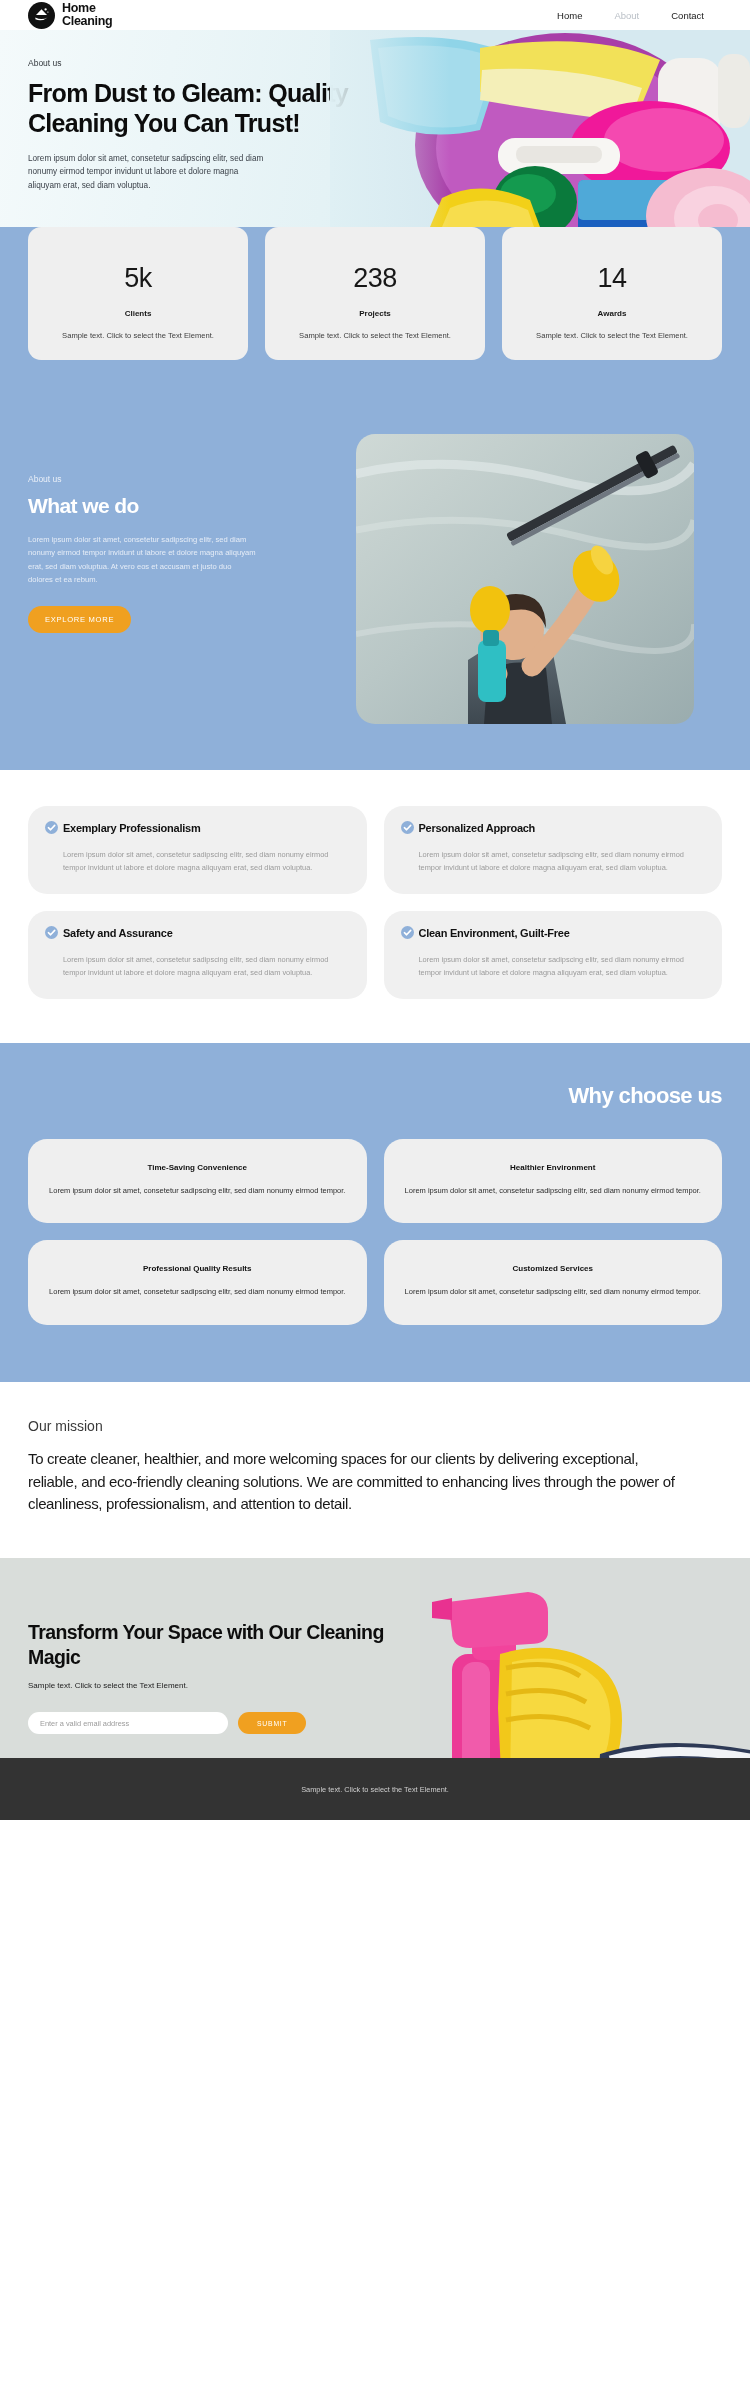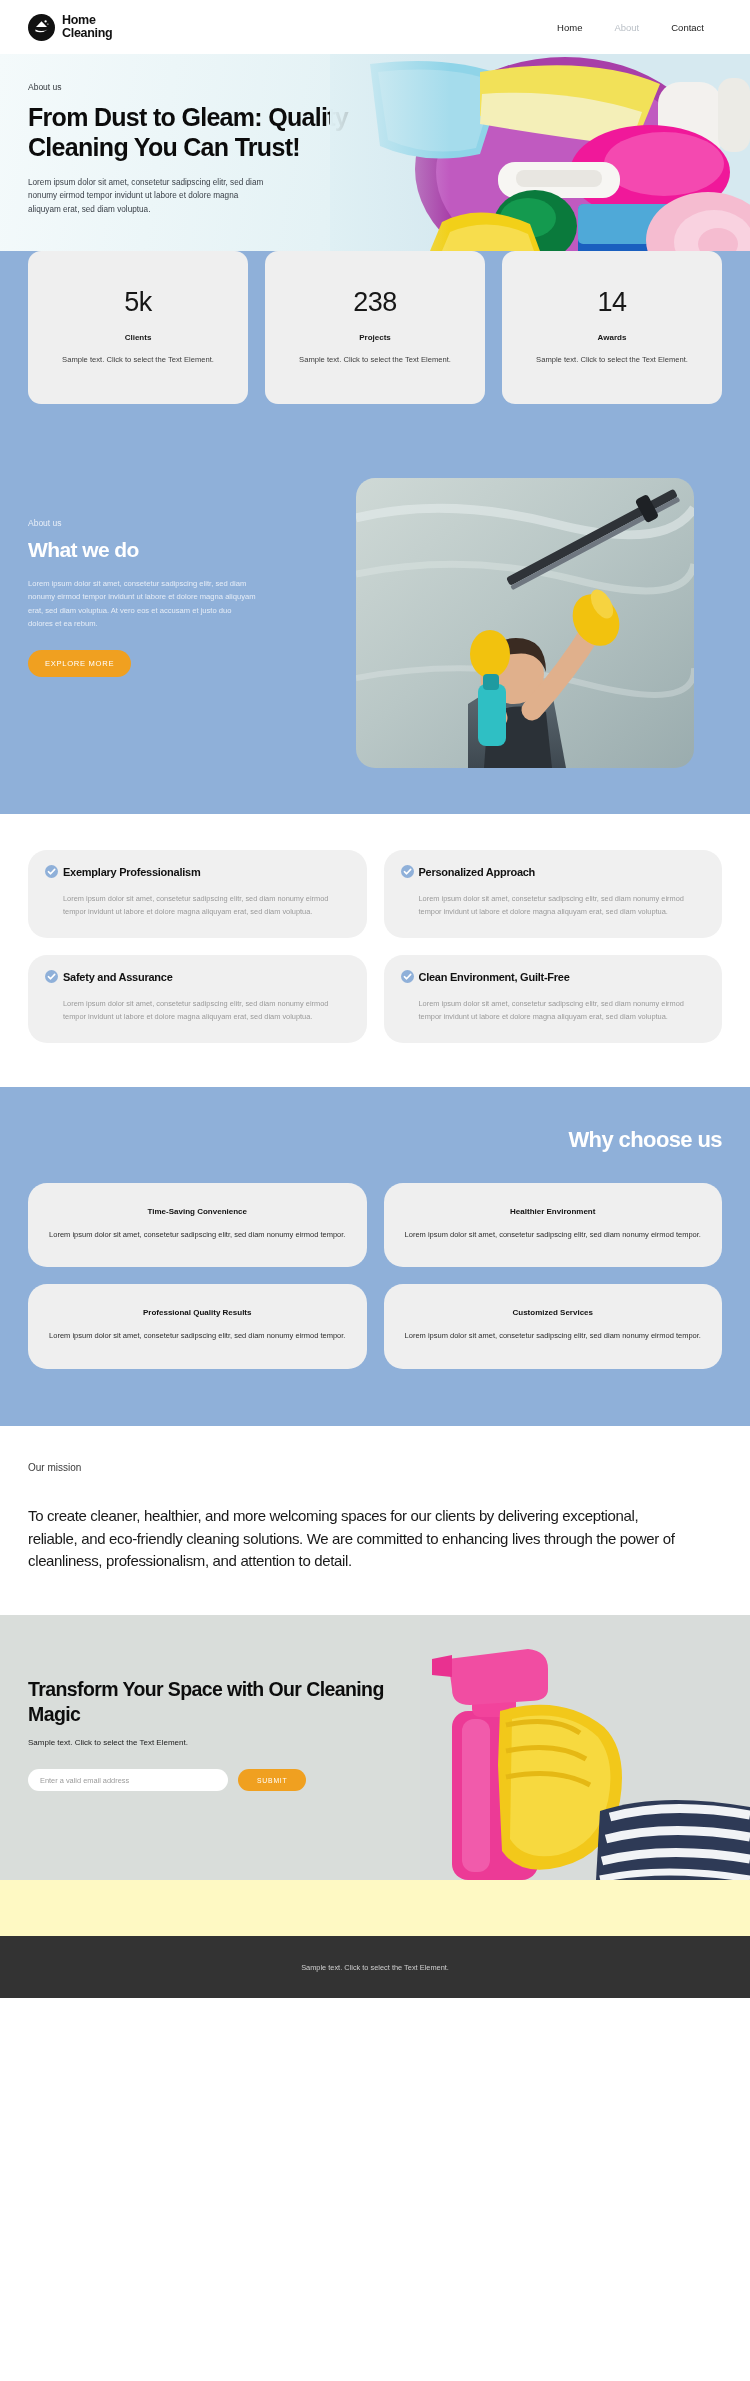--- a/index.html
+++ b/index.html
@@ -7,21 +7,21 @@
   body {
     font-family:"Liberation Sans", sans-serif;
     background:#ffffff;
     width:750px;
     overflow-x:hidden;
     -webkit-font-smoothing:antialiased;
   }
 
   
   .header {
-    height:54px;
+    height:30px;
     background:#ffffff;
     display:flex;
     align-items:center;
     padding:0 28px;
     position:relative;
     z-index:5;
   }
   .logo-wrap { display:flex; align-items:center; gap:7px; }
   .logo-mark {
     width:27px; height:27px; border-radius:50%;
@@ -66,21 +66,21 @@
 
   
   .band-blue { background:#8fb0d9; }
   .tagline {
     text-align:center; color:#ffffff; font-size:15.5px; line-height:1.45;
     font-weight:400; padding:38px 120px 28px; letter-spacing:-0.2px;
   }
   .stats { display:flex; gap:17px; padding:0 28px 46px; }
   .stat-card {
     flex:1; background:#efefef; border-radius:13px;
-    padding:36px 18px 38px; text-align:center;
+    padding:36px 18px 18px; text-align:center;
   }
   .stat-num { font-size:27px; font-weight:300; color:#171717; letter-spacing:-0.5px; }
   .stat-label { font-size:8px; font-weight:700; color:#171717; margin-top:15px; }
   .stat-desc { font-size:7.6px; line-height:1.6; color:#3d3d3d; margin-top:12px; }
 
   
   .whatwedo {
     background:#8fb0d9; display:flex; padding:28px 28px 46px; gap:28px;
     align-items:flex-start;
   }
@@ -126,28 +126,28 @@
   .why-row { display:flex; gap:17px; margin-bottom:17px; }
   .why-row:last-child { margin-bottom:9px; }
   .why-card {
     flex:1; background:#efefef; border-radius:19px; padding:24px 20px 26px; text-align:center;
   }
   .why-card h4 { font-size:8px; font-weight:700; color:#111111; margin-bottom:13px; }
   .why-card p { font-size:7.5px; line-height:1.66; color:#2e2e2e; }
 
   
   .mission { background:#ffffff; padding:36px 28px 42px; }
-  .mission-eyebrow { font-size:10px; color:#3a3a3a; margin-bottom:32px; }
+  .mission-eyebrow { font-size:14px; color:#3a3a3a; margin-bottom:14px; }
   .mission-text {
     font-size:15px; line-height:1.52; color:#191919; letter-spacing:-0.35px; font-weight:400;
     width:660px;
   }
 
   
-  .cta { position:relative; height:321px; overflow:hidden; background:#fef9c3; }
+  .cta { position:relative; height:200px; overflow:hidden; background:#4d7c0f; }
   .cta-photo { position:absolute; inset:0; }
   .cta-inner { position:relative; z-index:4; padding:62px 0 0 28px; width:420px; }
   .cta-title {
     font-size:19.5px; font-weight:800; color:#0d0d0d; line-height:1.26;
     letter-spacing:-0.6px; margin-bottom:12px;
   }
   .cta-sub { font-size:8px; color:#222222; margin-bottom:22px; }
   .cta-form { display:flex; align-items:center; gap:10px; }
   .email-input {
     width:200px; height:22px; border-radius:11px; border:none;

